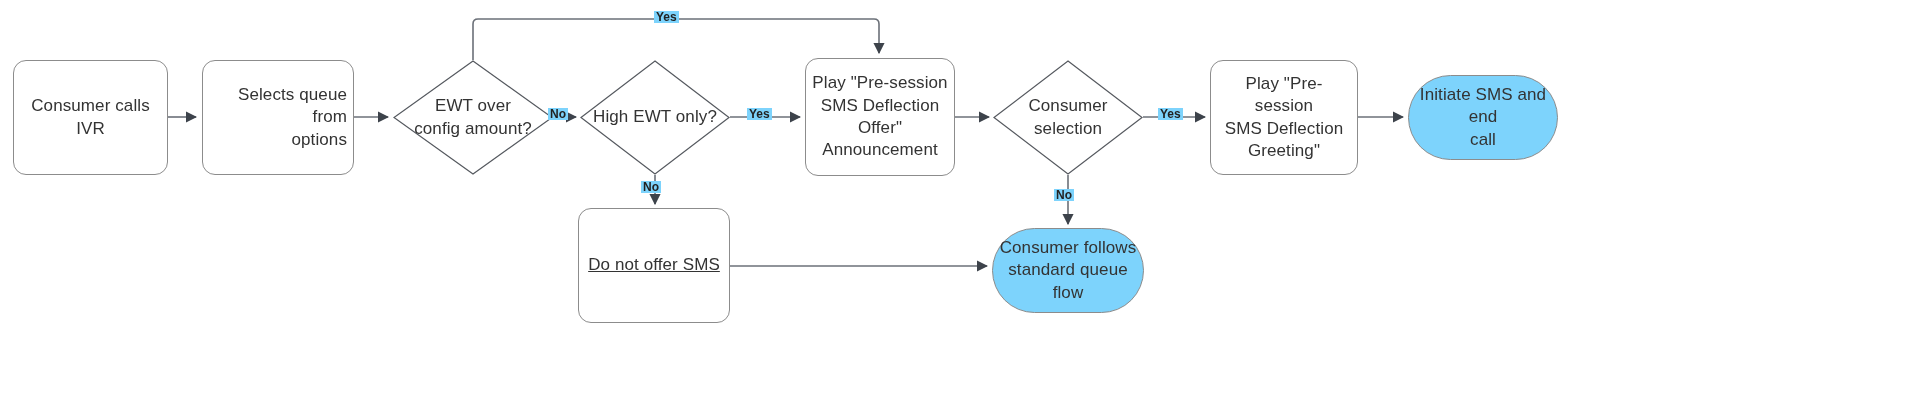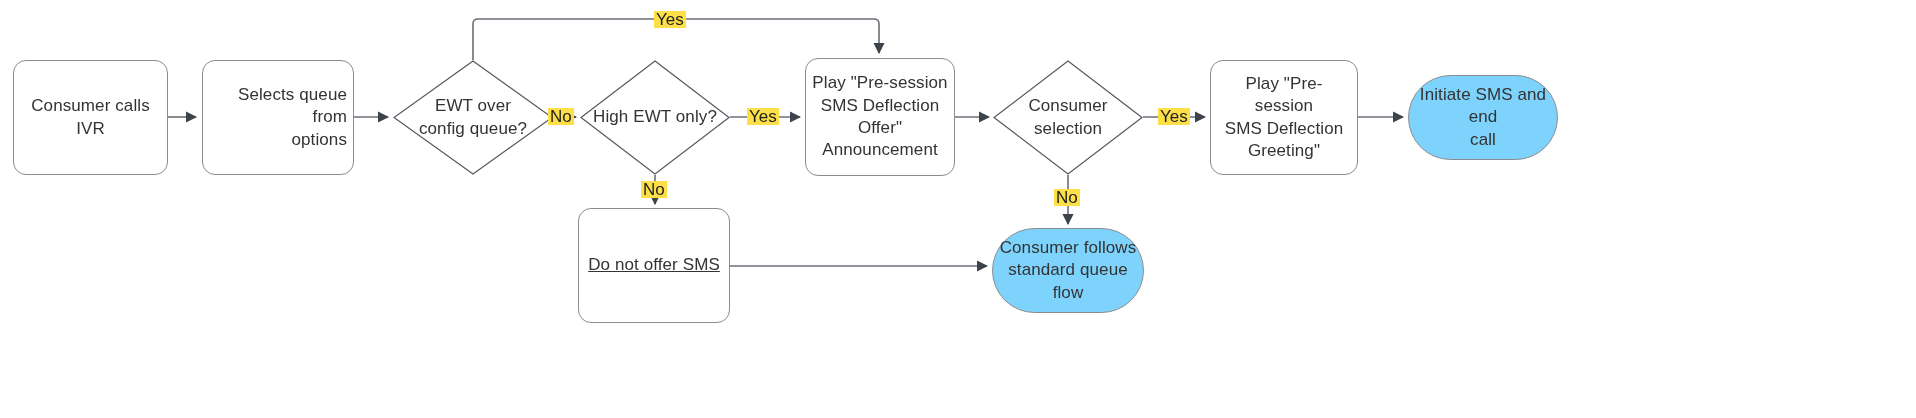--- a/index.html
+++ b/index.html
@@ -65,23 +65,23 @@
     width: 100%;
     height: 100%;
   }
   .shape-diamond .label {
     position: relative;
     z-index: 2;
   }
   .edge-label {
     position: absolute;
     color: #222222;
-    font-size: 17px;
-    font-weight: normal;
-    background: #fde047;
+    font-size: 12px;
+    font-weight: bold;
+    background: #7dd3fc;
     padding: 0 2px;
     line-height: 1;
     white-space: nowrap;
   }
 </style>
 </head>
 <body>
 
 <div id="canvas">
 
@@ -125,21 +125,21 @@
   <div class="node shape-rounded" style="left:202px; top:60px; width:152px; height:115px;text-align:right;">
     <span class="label">Selects queue from
 options</span>
   </div>
 
   <div class="node shape-diamond" style="left:393px; top:60px; width:160px; height:115px;">
     <svg class="dia-svg" viewBox="0 0 160 115" preserveAspectRatio="none">
       <polygon points="80,1 159,57.5 80,114 1,57.5" fill="#ffffff" stroke="#55595f" stroke-width="1.2"></polygon>
     </svg>
     <span class="label">EWT over
-config queue?</span>
+config amount?</span>
   </div>
 
   <div class="node shape-diamond" style="left:580px; top:60px; width:150px; height:115px;justify-content:flex-end;">
     <svg class="dia-svg" viewBox="0 0 150 115" preserveAspectRatio="none">
       <polygon points="75,1 149,57.5 75,114 1,57.5" fill="#ffffff" stroke="#55595f" stroke-width="1.2"></polygon>
     </svg>
     <span class="label">High EWT only?</span>
   </div>
 
   <div class="node shape-rounded" style="left:805px; top:58px; width:150px; height:118px;">

